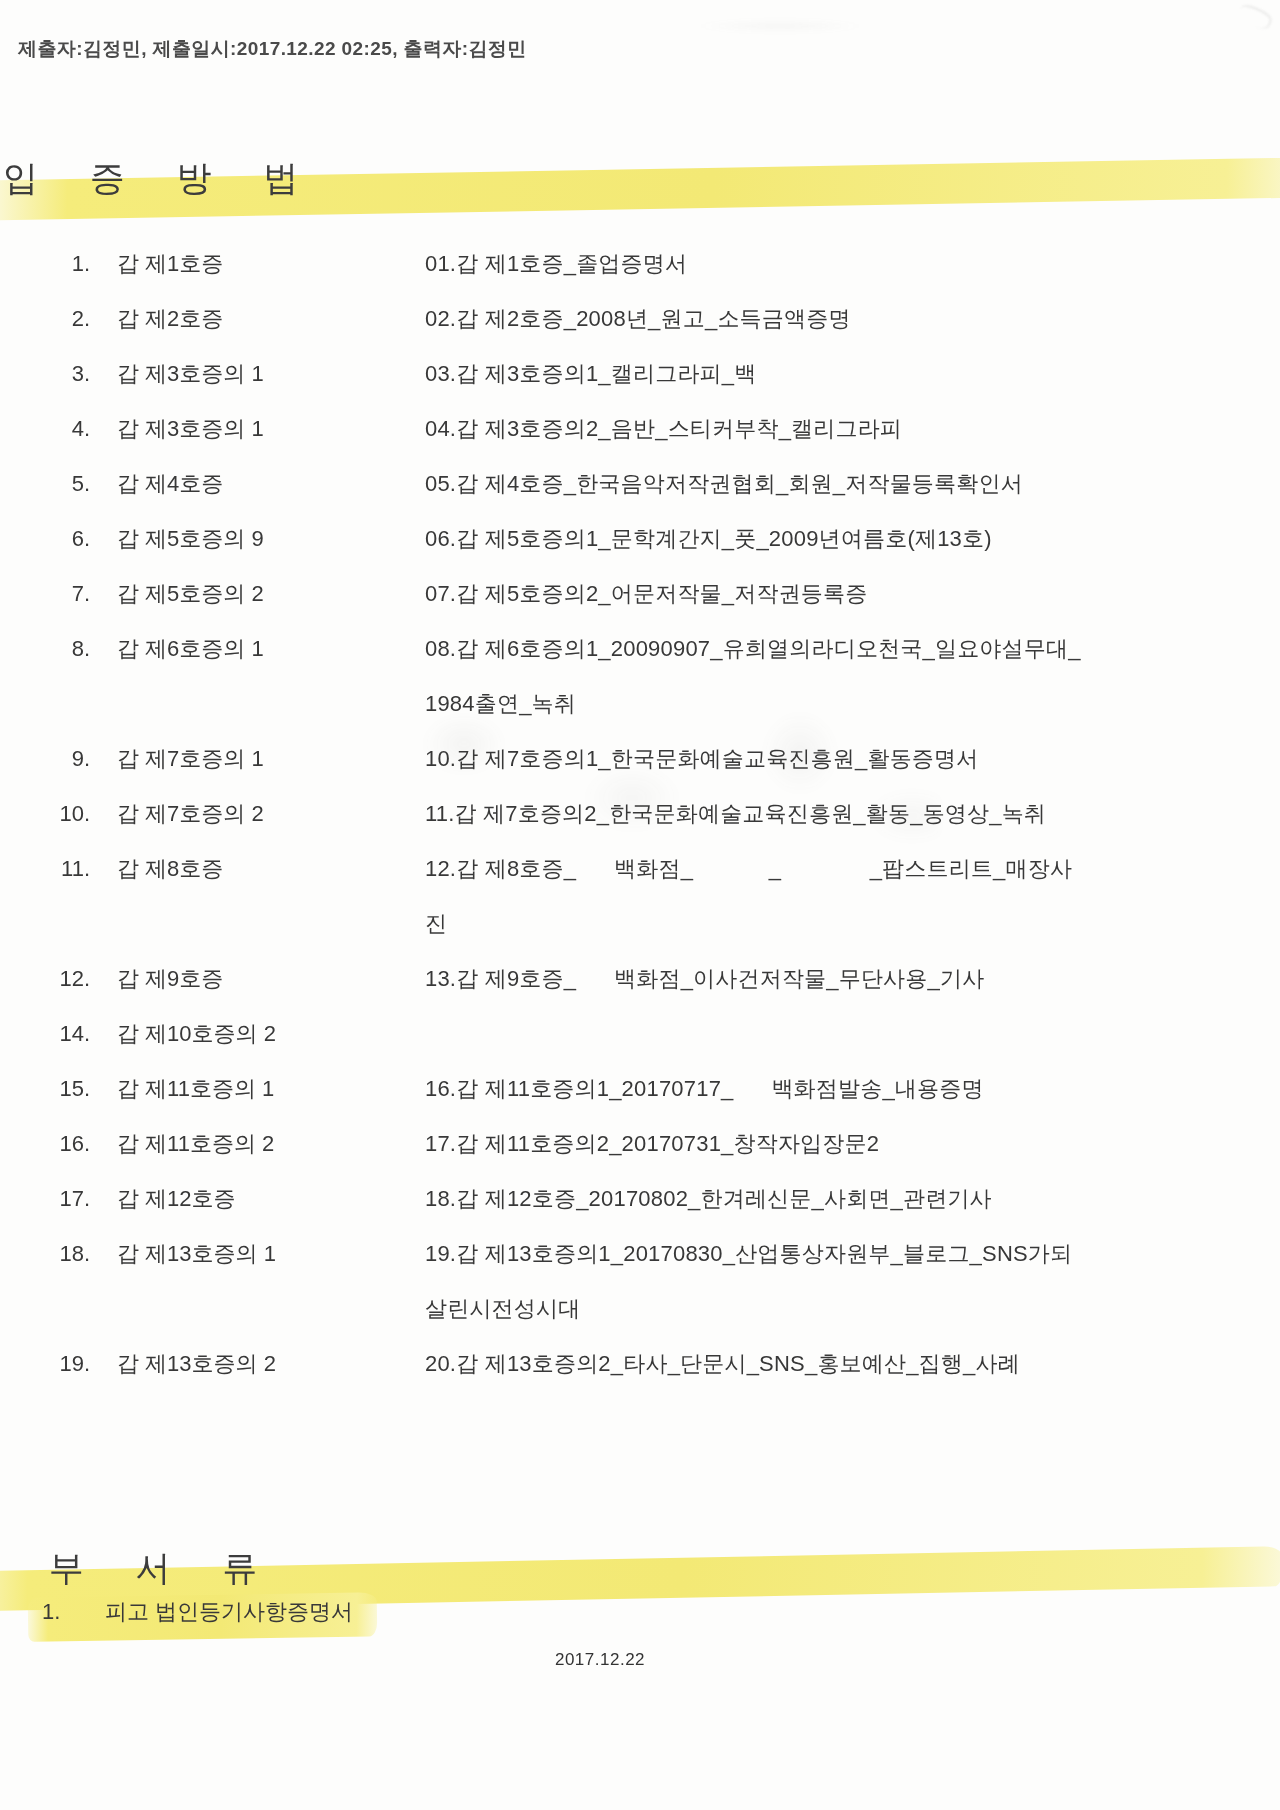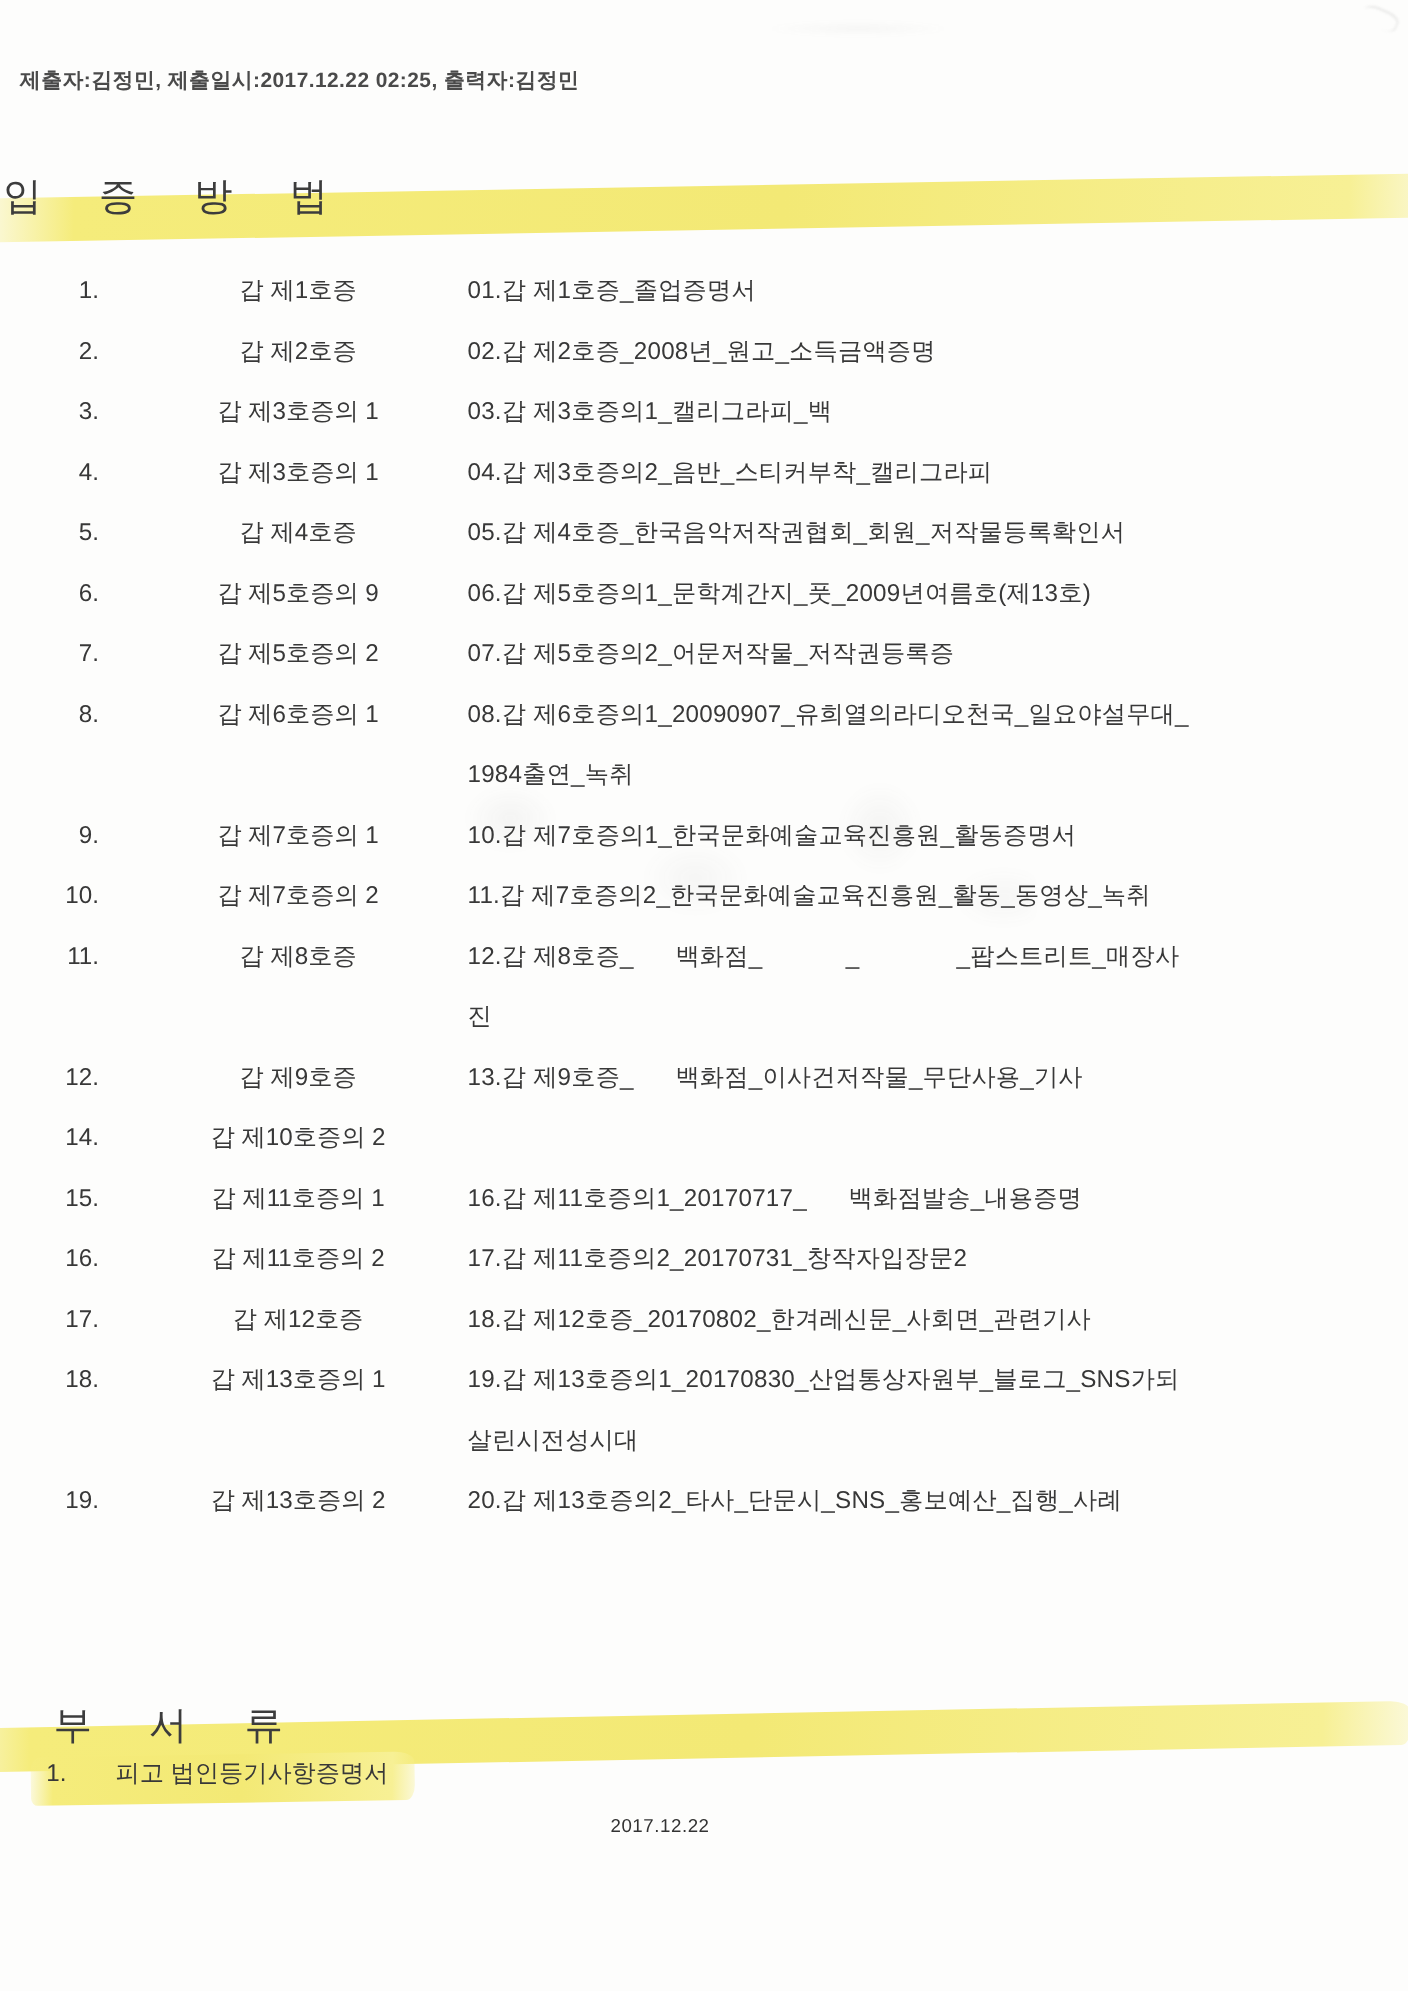--- a/index.html
+++ b/index.html
@@ -19,21 +19,20 @@
   }
   .page { position: absolute; inset: 0; }
 
   
   .meta-line {
     position: absolute; top: 36px; left: 18px;
     font-size: 19px; font-weight: bold;
     color: var(--meta_text);
     letter-spacing: 0.4px;
     filter: blur(0.3px);
-    margin-top: 24px;
   }
 
   
   .section-title {
     position: absolute;
     font-size: 35px; font-weight: 500;
     color: #3c3c3c;
     letter-spacing: 10px; word-spacing: 22px;
     white-space: nowrap;
   }
@@ -53,21 +52,21 @@
   }
   .title-attach.hl::before { transform: rotate(-1.1deg); right: -40px; }
 
   
   .evidence-list {
     position: absolute; top: 236px; left: 45px; right: 38px;
     font-size: 22px; line-height: 55px;
   }
   .evidence-row { display: grid; grid-template-columns: 45px 335px 1fr; }
   .evidence-no { text-align: right; }
-  .evidence-label { padding-left: 27px; white-space: pre; text-align: center; }
+  .evidence-label { padding-left: 27px; white-space: pre; }
   .evidence-desc { white-space: pre-wrap; letter-spacing: 0.2px; }
 
   
   .attach-row {
     position: absolute; top: 1592px; left: 42px;
     display: flex; align-items: baseline;
     font-size: 22px; line-height: 40px;
   }
   .attach-no { width: 63px; }
   .attach-row.hl::before {

